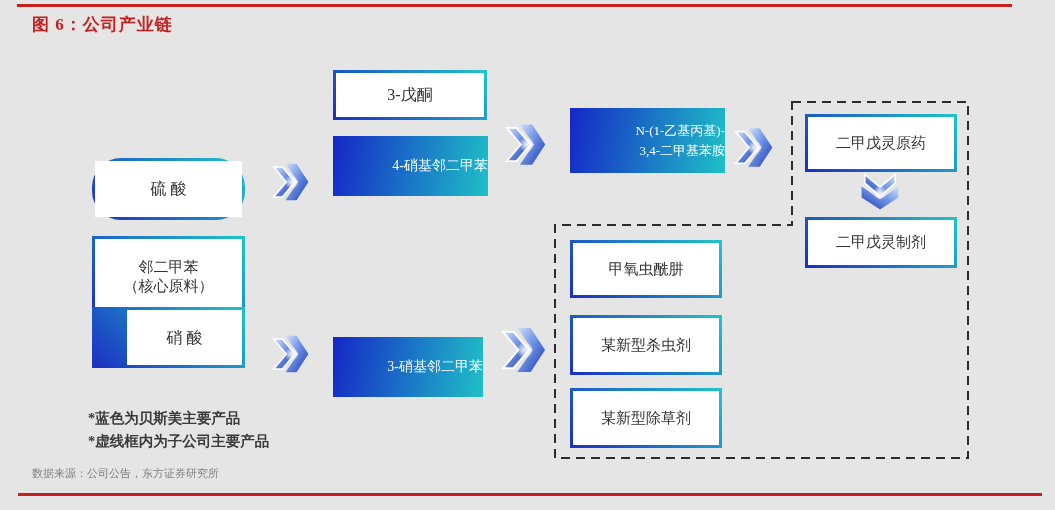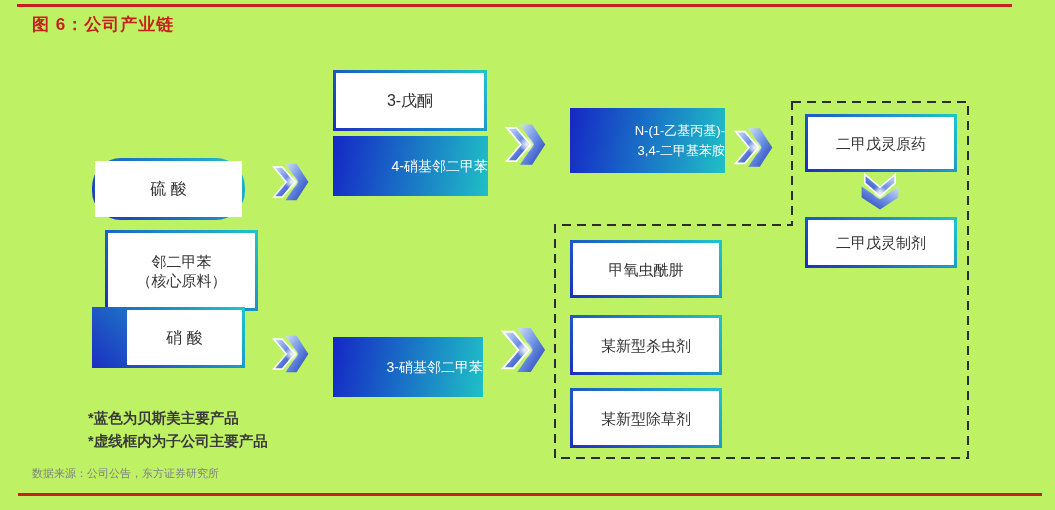--- a/index.html
+++ b/index.html
@@ -7,22 +7,22 @@
     --border-grad-start:#1c2ec2;
     --border-grad-end:#1ec6ca;
     --fill-grad-start:#1527c6;
     --fill-grad-end:#1fc0c6;
     --dash-color:#2c2c2c;
     --text-dark:#333333;
     --text-gray:#808080;
   }
   html,body{margin:0;padding:0;background:#ffffff;}
   .page{
-    position:relative;width:1055px;height:510px;background:#bef264;overflow:hidden;
-    font-family:Liberation Sans, sans-serif;
+    position:relative;width:1055px;height:510px;background:#e5e5e5;overflow:hidden;
+    font-family:Liberation Serif, serif;
   }
   .rule{position:absolute;background:var(--accent-red);}
   .rule.top{left:17px;top:4px;width:995px;height:3px;}
   .rule.bottom{left:18px;top:493px;width:1024px;height:3px;}
   .fig-title{
     position:absolute;left:32px;top:13px;
     font-size:17px;font-weight:bold;color:var(--accent-red);letter-spacing:1px;
   }
   
   .node{
@@ -85,34 +85,34 @@
   <svg class="dashed-frame" viewBox="0 0 425 370">
     <path d="M242 7 L418 7 L418 363 L5 363 L5 130 L242 130 Z" fill="none" stroke="#2c2c2c" stroke-width="2" stroke-dasharray="9 6"></path>
   </svg>
 
   <div class="node" style="left:92px;top:158px;width:153px;height:62px;border-radius:29px;">
     <div class="inner">
         <span>硫 酸</span>
       </div>
   </div>
 
-  <div class="node small-text" style="left:92px;top:230px;width:153px;height:81px;margin-left:13px;">
+  <div class="node small-text" style="left:92px;top:236px;width:153px;height:81px;">
     <div class="inner">
       <span>邻二甲苯</span>
       <span>（核心原料）</span>
     </div>
   </div>
 
   <div class="node" style="left:92px;top:307px;width:153px;height:61px;padding-left:35px;">
     <div class="inner">
         <span>硝 酸</span>
       </div>
   </div>
 
-  <div class="node" style="left:333px;top:70px;width:154px;height:61px;">
+  <div class="node" style="left:333px;top:70px;width:154px;height:50px;">
     <div class="inner">
         <span>3-戊酮</span>
       </div>
   </div>
 
   <div class="node-filled" style="left:333px;top:136px;width:155px;height:60px;">
     <span>4-硝基邻二甲苯</span>
   </div>
 
   <div class="node-filled" style="left:333px;top:317px;width:150px;height:60px;margin-top:20px;">

